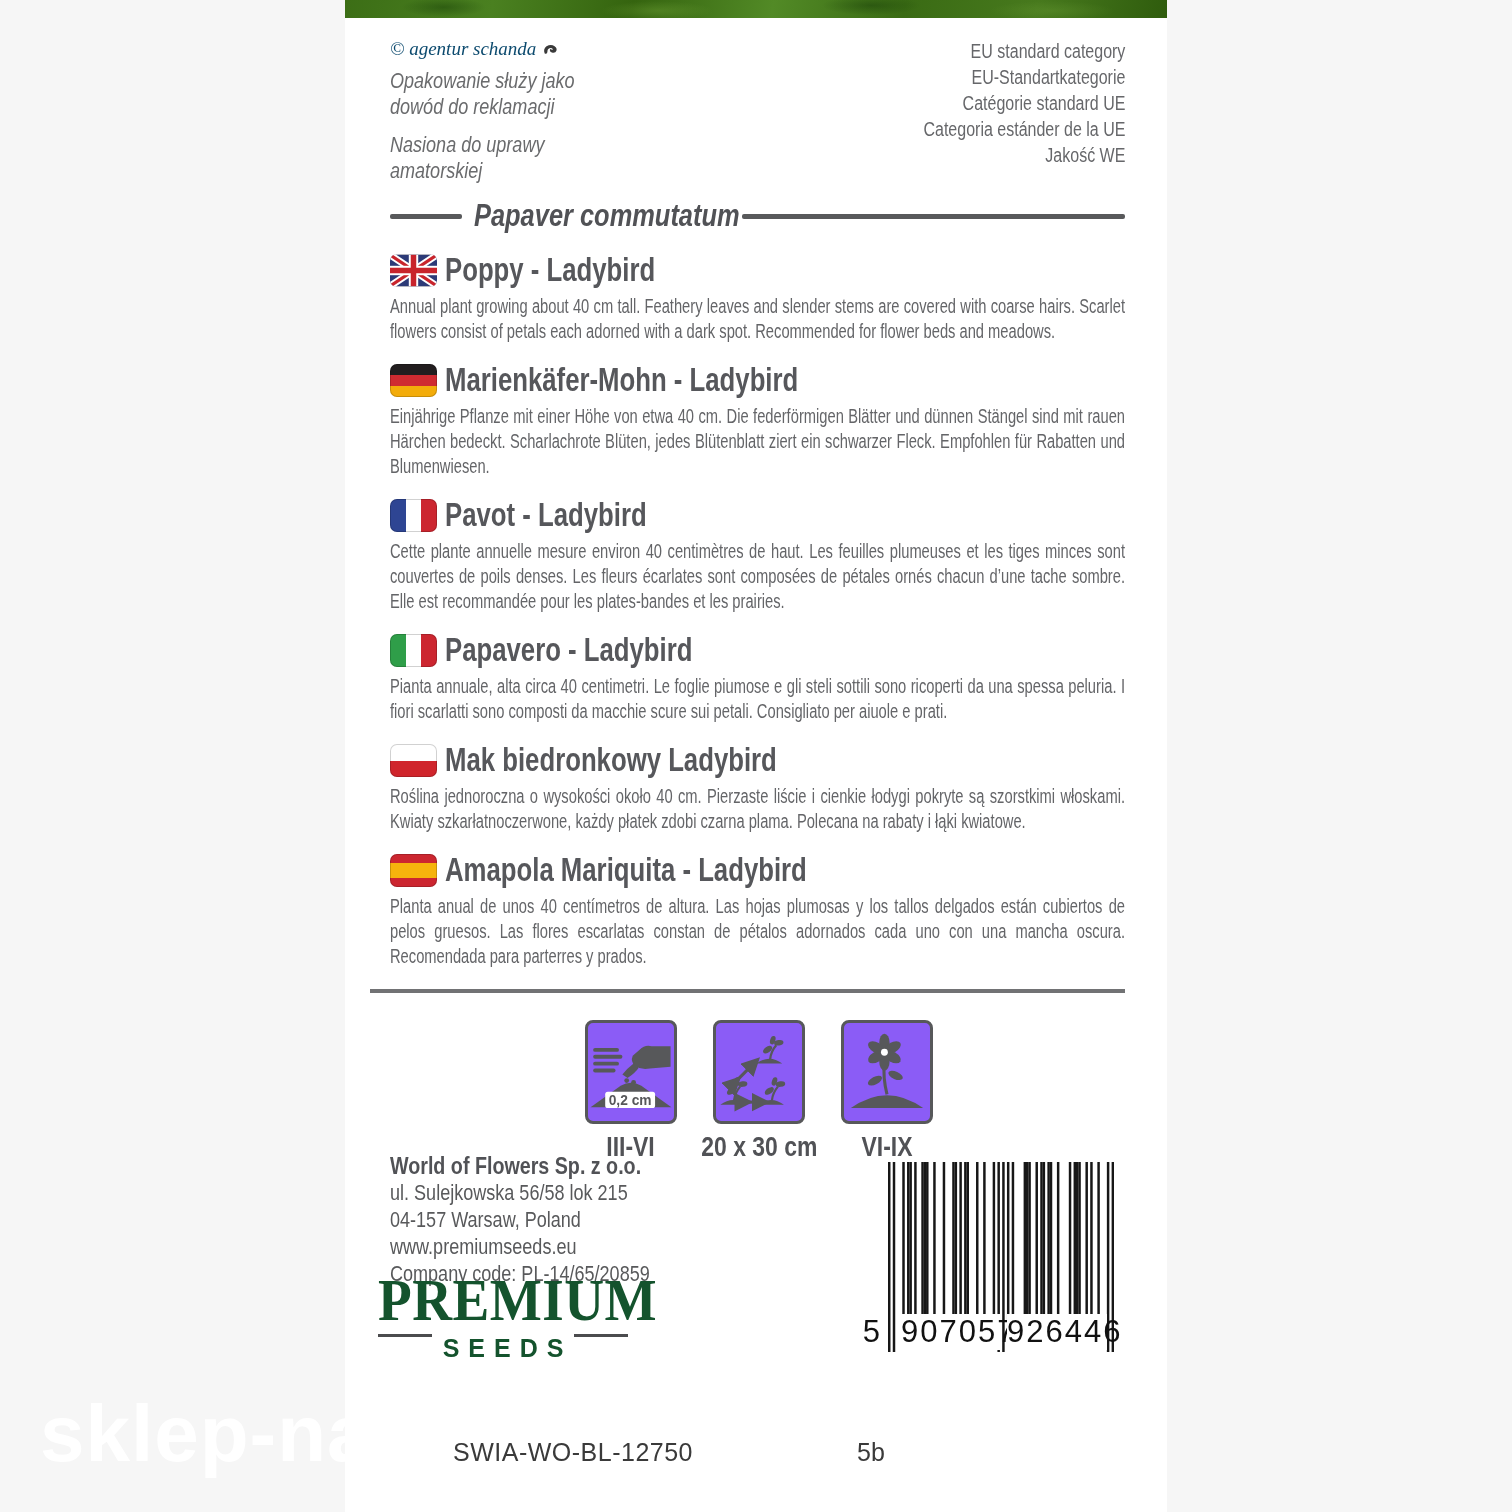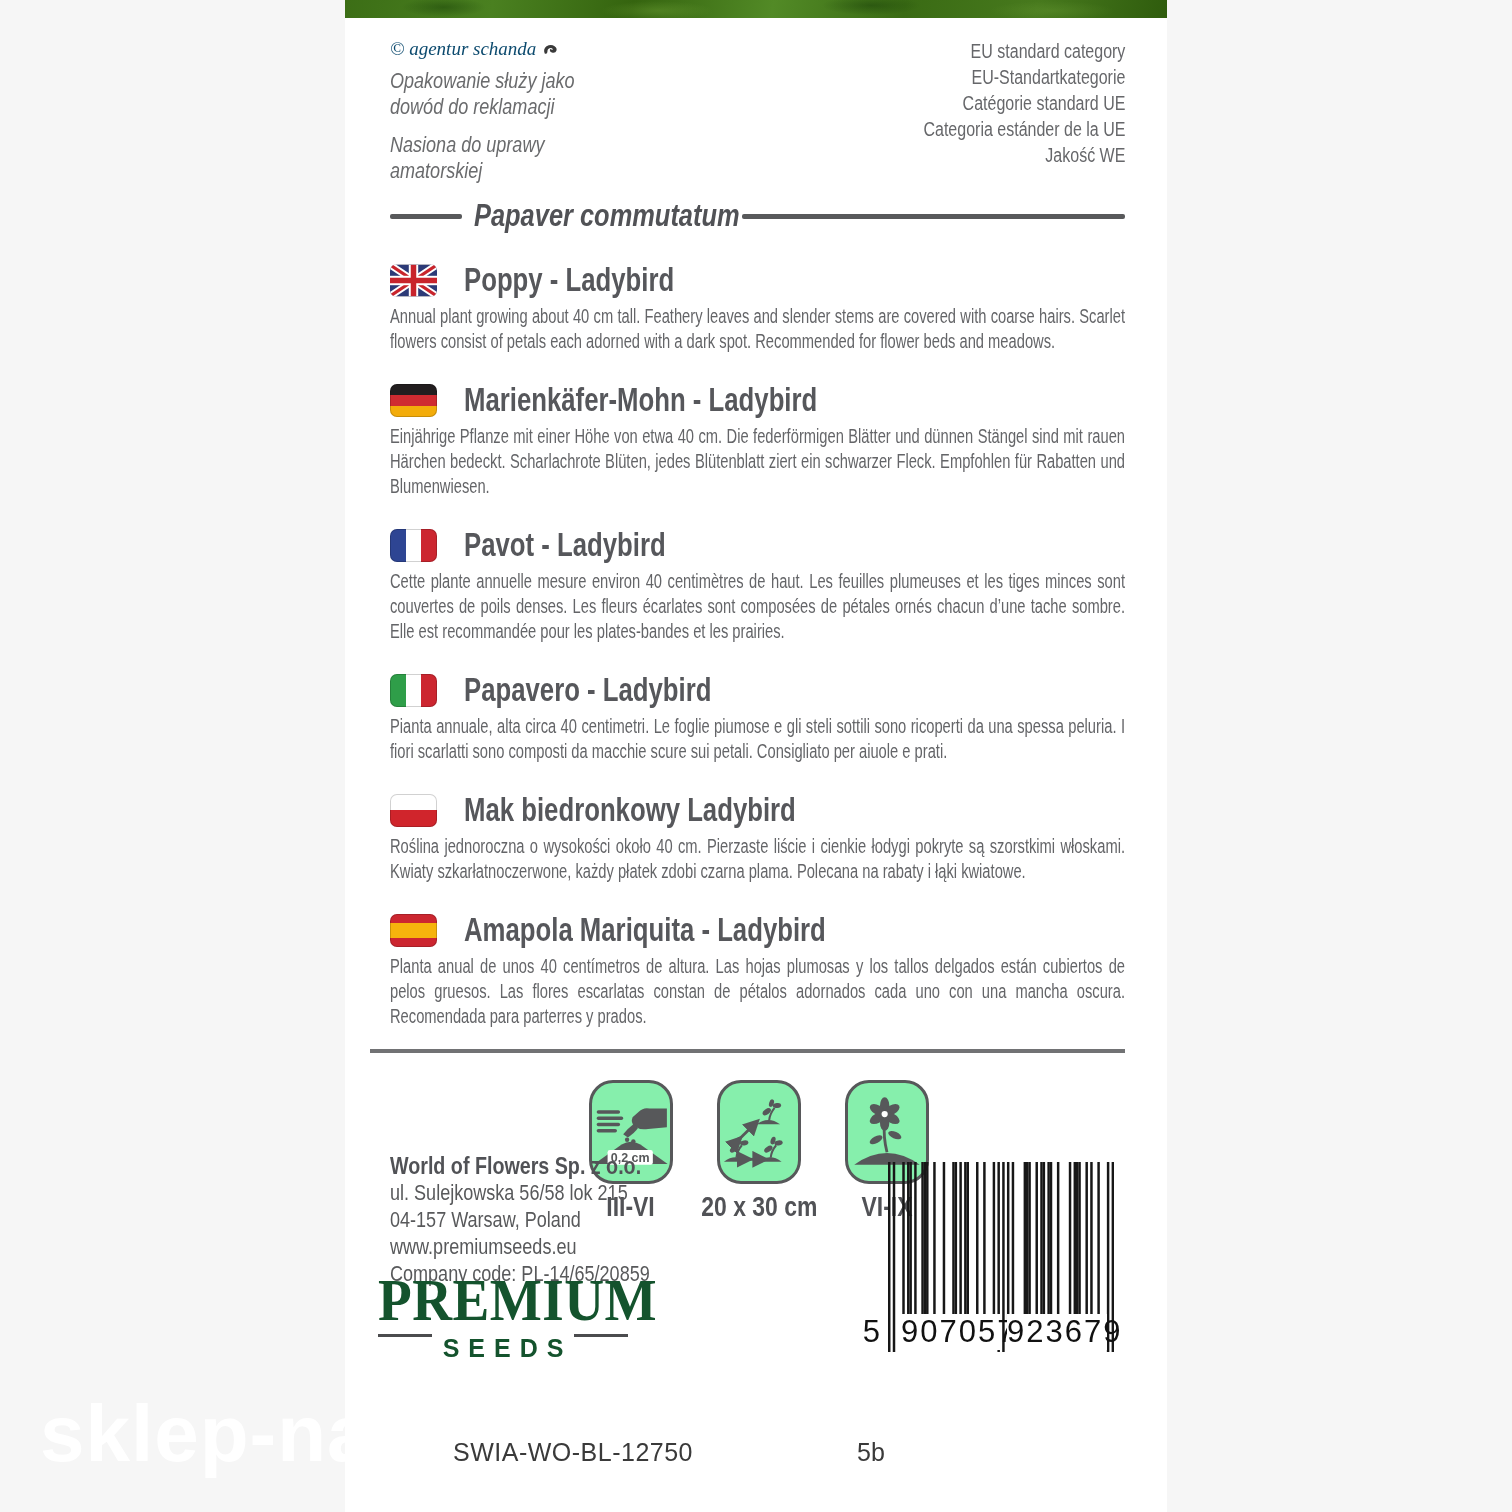--- a/index.html
+++ b/index.html
@@ -47,41 +47,41 @@
   
   .title-row { display:flex; align-items:center; margin-top:14px; }
   .title-line { height:5px; background:#58595b; border-radius:2px; }
   .title-line.short { width:72px; }
   .title-line.long { flex:1; }
   .title-wrap { width:256px; margin:0 12px; }
   .latin-title { display:inline-block; white-space:nowrap; font-size:31px; font-weight:bold;
             font-style:italic; color:#515256; transform:scaleX(.82); transform-origin:0 50%; }
 
   
-  .lang-head { display:flex; align-items:center; gap:27px; margin-top:27px; }
+  .lang-head { display:flex; align-items:center; gap:8px; margin-top:17px; }
   .flag { width:47px; height:33px; border-radius:7px; overflow:hidden; flex:0 0 auto;
           box-shadow:inset 0 0 0 1px rgba(0,0,0,.18); }
   .flag svg { display:block; width:100%; height:100%; }
   .flag-de { background:linear-gradient(180deg,#221e1f 33.3%,#cf2b31 33.3% 66.6%,#f3ac0a 66.6%); }
   .flag-fr { background:linear-gradient(90deg,#2e4593 33.3%,#ffffff 33.3% 66.6%,#cc2630 66.6%); }
   .flag-it { background:linear-gradient(90deg,#2f9e49 33.3%,#ffffff 33.3% 66.6%,#cc2630 66.6%); }
   .flag-pl { background:linear-gradient(180deg,#ffffff 50%,#d0252c 50%); }
   .flag-es { background:linear-gradient(180deg,#cc2630 27%,#f6b40d 27% 73%,#cc2630 73%); }
   .lang-title { display:inline-block; white-space:nowrap; font-size:33px; font-weight:bold;
           color:#56575b; transform:scaleX(.78); transform-origin:0 50%; }
   .lang-body { margin-top:5px; width:1000px; font-size:20px; line-height:25px; color:#646568;
           text-align:justify; transform:scaleX(.735); transform-origin:0 0; }
 
   
   .divider { margin-top:20px; margin-left:-20px; width:calc(100% + 20px);
           height:4px; background:#717274; }
   .icons-row { display:flex; gap:22px; margin-top:27px; margin-left:188px; }
   .icon-col { display:flex; flex-direction:column; align-items:center; width:106px; }
-  .icon-box { width:84px; height:104px; border:3.5px solid #57585a; border-radius:24px;
-          display:flex; align-items:center; justify-content:center; background:#86efac; }
+  .icon-box { width:92px; height:104px; border:3.5px solid #57585a; border-radius:8px;
+          display:flex; align-items:center; justify-content:center; background:#8b5cf6; }
   .icon-box svg { width:94px; height:94px; }
   .icon-label { margin-top:8px; font-size:27px; font-weight:bold; color:#515256;
           transform:scaleX(.85); white-space:nowrap; }
 
   
   .company { position:absolute; left:45px; top:1152px; color:#58595b; line-height:27px;
           font-size:22px; transform:scaleX(.82); transform-origin:0 0; white-space:nowrap; }
   .company .cname { font-size:24px; font-weight:bold; color:#515256; }
 
   .brand { position:absolute; left:33px; top:1272px; width:250px; color:#14532d; }
@@ -339,19 +339,19 @@
           <rect x="187.94" y="0" width="2.48" height="160"></rect>
           <rect x="190.32" y="0" width="2.48" height="160"></rect>
           <rect x="197.45" y="0" width="2.48" height="160"></rect>
           <rect x="202.21" y="0" width="2.48" height="160"></rect>
           <rect x="209.35" y="0" width="2.48" height="160"></rect>
           <rect x="218.86" y="0" width="2.48" height="190"></rect>
           <rect x="223.62" y="0" width="2.48" height="190"></rect>
         </svg>
       <span class="bc-digit bc-d0">5</span>
       <span class="bc-digit bc-d1">907057</span>
-      <span class="bc-digit bc-d2">923679</span>
+      <span class="bc-digit bc-d2">926446</span>
     </div>
 
     <div class="footer-code">SWIA-WO-BL-12750</div>
     <div class="footer-batch">5b</div>
   </div>
 </div>
 
 </body></html>

